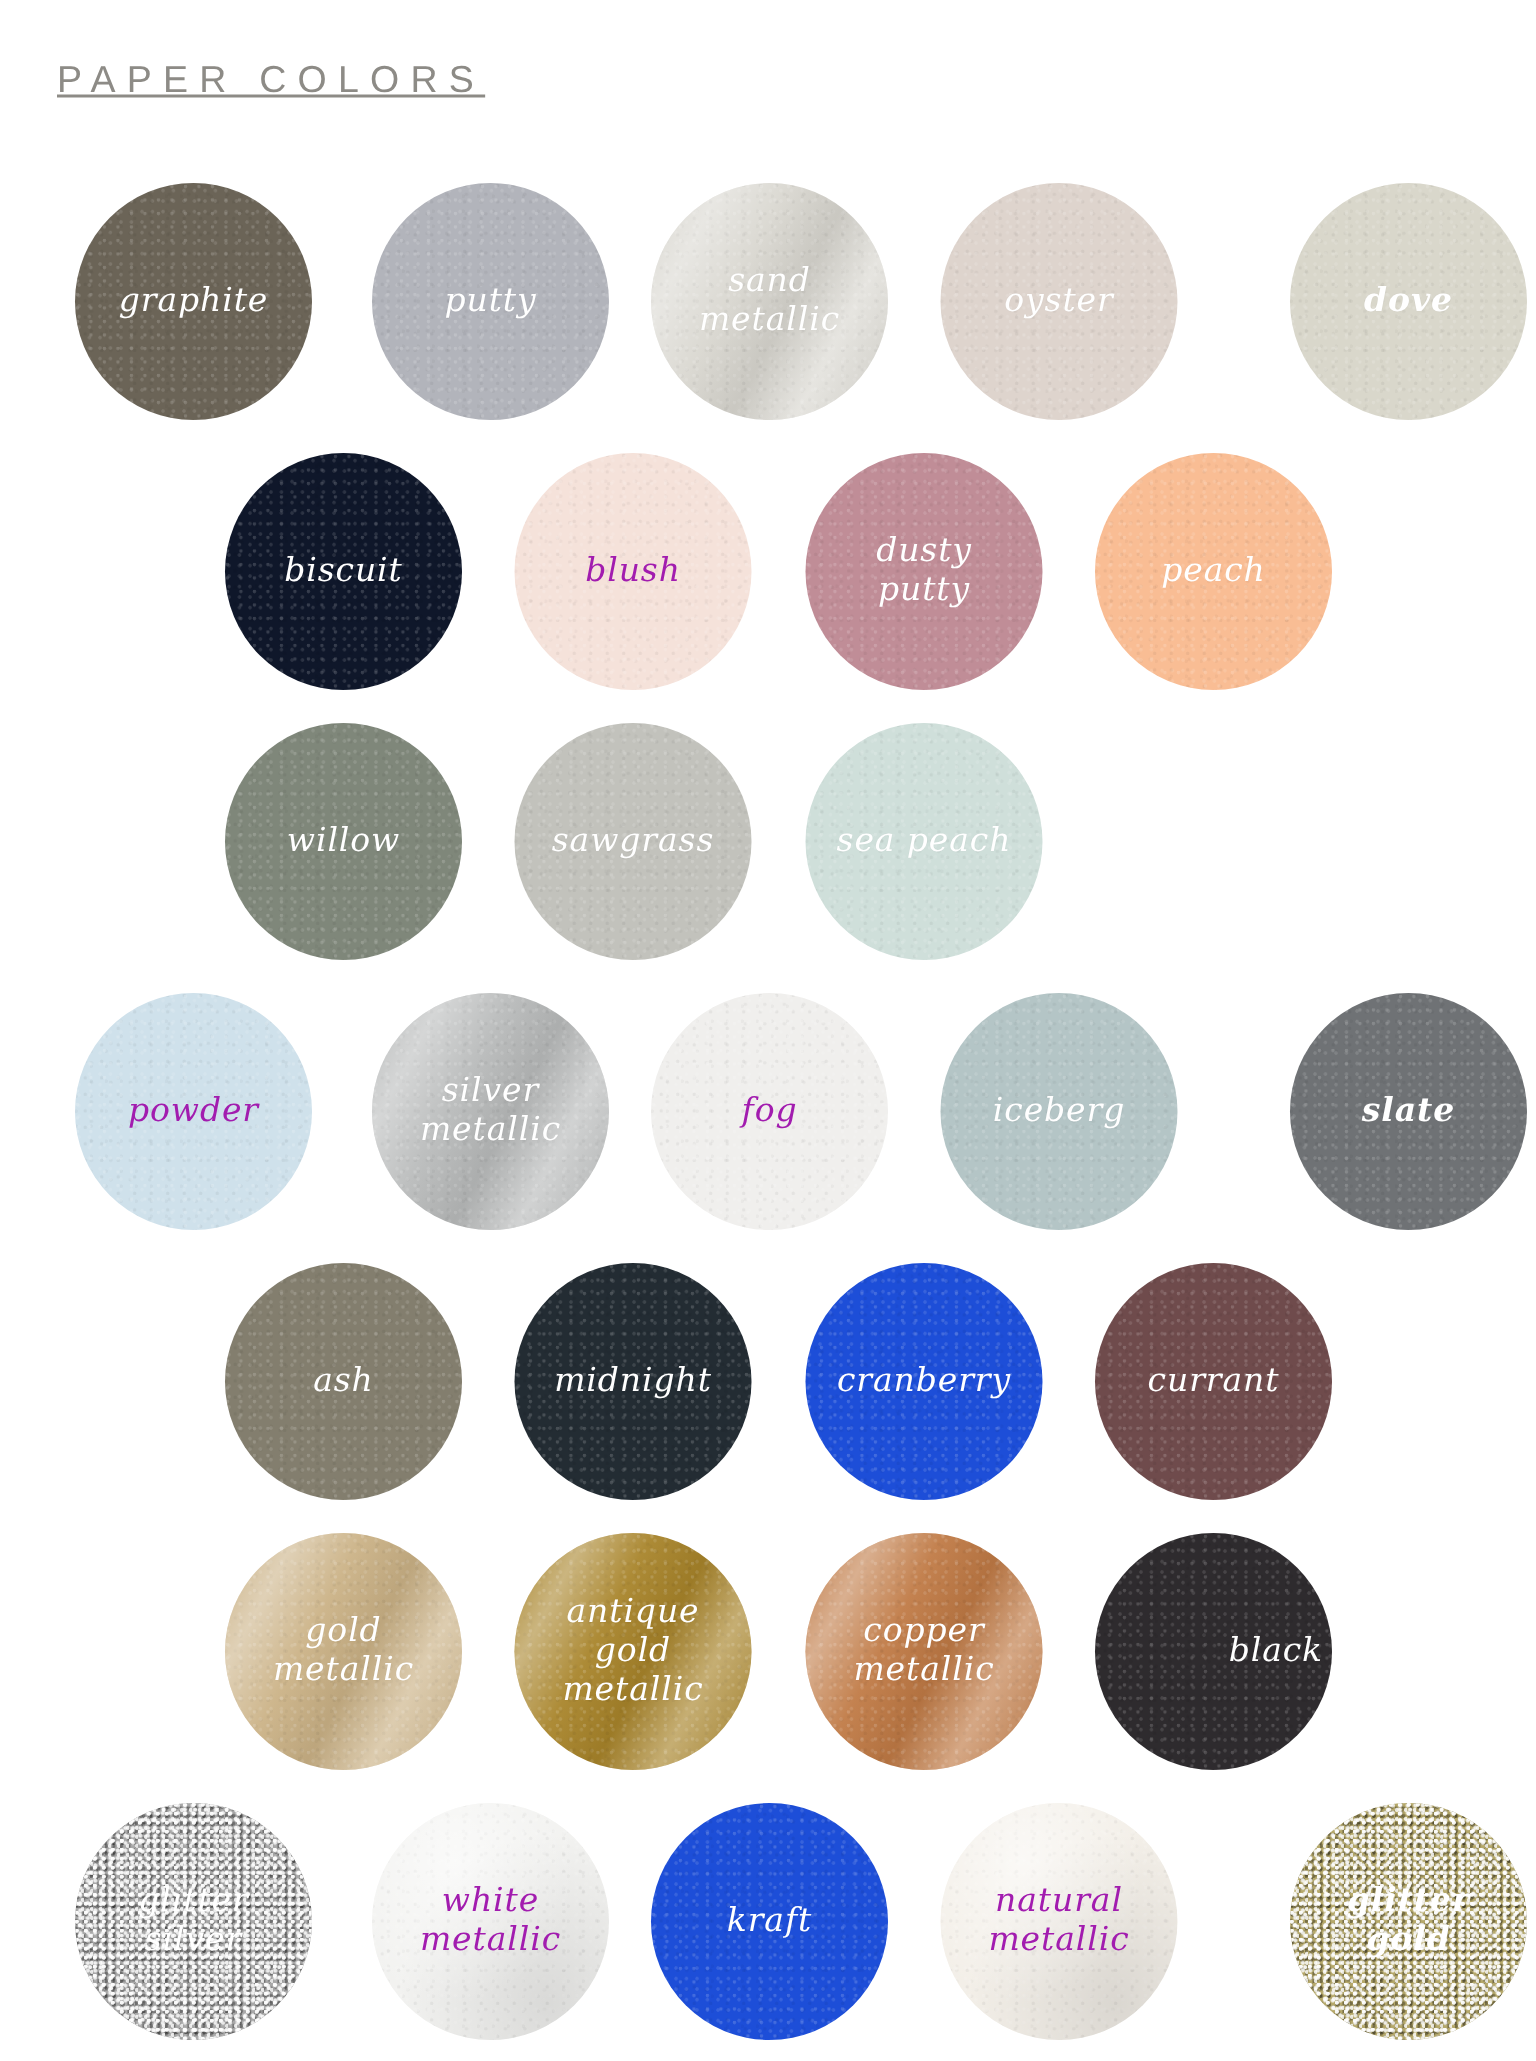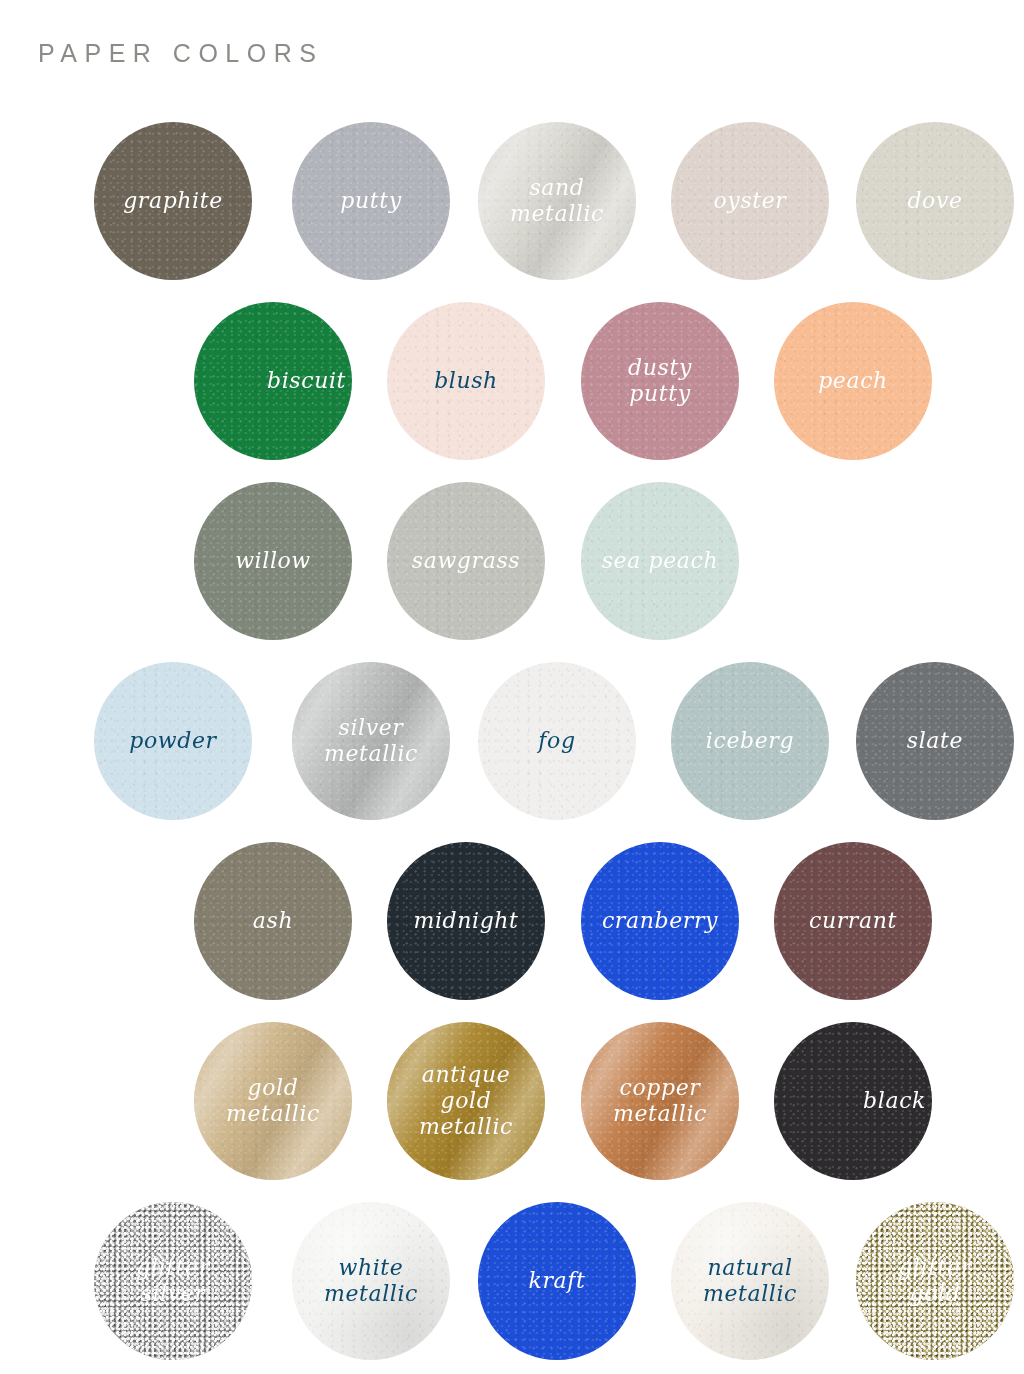--- a/index.html
+++ b/index.html
@@ -26,21 +26,20 @@
     letter-spacing: 7.5px;
     color: #8d8b86;
     white-space: nowrap;
   }
 
   #swatch-grid {
     position: absolute;
     left: 0;
     top: 108px;
     width: 948px;
-    padding-left: 44px;
   }
 
   .swatch-row {
     position: relative;
     height: 180px;
     width: 1024px;
   }
 
   .swatch {
     position: absolute;
@@ -52,21 +51,21 @@
     align-items: center;
     justify-content: center;
     top: 14px;
   }
 
   
   .cols5 .swatch:nth-child(1) { left: 50px; }
   .cols5 .swatch:nth-child(2) { left: 248px; }
   .cols5 .swatch:nth-child(3) { left: 434px; }
   .cols5 .swatch:nth-child(4) { left: 627px; }
-  .cols5 .swatch:nth-child(5) { left: 812px; }
+  .cols5 .swatch:nth-child(5) { left: 860px; font-weight: bold; }
 
   
   .cols4 .swatch:nth-child(1) { left: 150px; }
   .cols4 .swatch:nth-child(2) { left: 343px; }
   .cols4 .swatch:nth-child(3) { left: 537px; }
   .cols4 .swatch:nth-child(4) { left: 730px; }
 
   .swatch-label {
     position: relative;
     z-index: 3;
@@ -75,21 +74,21 @@
     font-size: 22px;
     line-height: 1.18;
     text-align: center;
     color: #ffffff;
     letter-spacing: 0.6px;
     padding: 0 6px;
     white-space: pre-line;
     text-shadow: 0 0 1px rgba(0,0,0,0.05);
   }
   .swatch.dark-text .swatch-label {
-    color: #0c4a6e;
+    color: #a21caf;
     text-shadow: none;
   }
 
   
   .tex {
     position: absolute;
     inset: 0;
     z-index: 1;
     pointer-events: none;
     opacity: .30;
@@ -137,21 +136,21 @@
       radial-gradient(circle at 12% 74%, rgba(0,0,0,.34) 0 1.1px, transparent 1.7px),
       radial-gradient(circle at 57% 88%, rgba(0,0,0,.28) 0 1.1px, transparent 1.7px),
       radial-gradient(circle at 33% 42%, rgba(0,0,0,.30) 0 1.1px, transparent 1.7px),
       radial-gradient(circle at 80% 10%, rgba(0,0,0,.26) 0 1.1px, transparent 1.7px);
     background-size: 6px 6px, 5px 5px, 7px 7px, 6px 6px, 5px 5px, 7px 7px, 6px 6px, 5px 5px;
   }
 </style>
 </head>
 <body style="background: rgb(255, 255, 255);">
 
-<h1 id="page-title" style="color: rgb(141, 139, 134);">PAPER COLORS</h1>
+<h1 id="page-title" style="color: rgb(141, 139, 134); text-decoration: underline;">PAPER COLORS</h1>
 
 <div id="swatch-grid">
     <div class="swatch-row cols5">
       <div class="swatch" style="background: rgb(107, 100, 87);">
         <span class="tex"></span>
         <span class="swatch-label">graphite</span>
       </div>
       <div class="swatch" style="background: rgb(178, 180, 187);">
         <span class="tex"></span>
         <span class="swatch-label">putty</span>
@@ -165,21 +164,21 @@
       <div class="swatch" style="background: rgb(222, 212, 205);">
         <span class="tex"></span>
         <span class="swatch-label">oyster</span>
       </div>
       <div class="swatch" style="background: rgb(217, 215, 203);">
         <span class="tex"></span>
         <span class="swatch-label">dove</span>
       </div>
     </div>
     <div class="swatch-row cols4">
-      <div class="swatch" style="background: #15803d; justify-content: flex-end;">
+      <div class="swatch" style="background: #0f172a;">
         <span class="tex"></span>
         <span class="swatch-label">biscuit</span>
       </div>
       <div class="swatch dark-text" style="background: rgb(245, 226, 218);">
         <span class="tex"></span>
         <span class="swatch-label">blush</span>
       </div>
       <div class="swatch" style="background: rgb(192, 141, 151);">
         <span class="tex"></span>
         <span class="swatch-label">dusty

